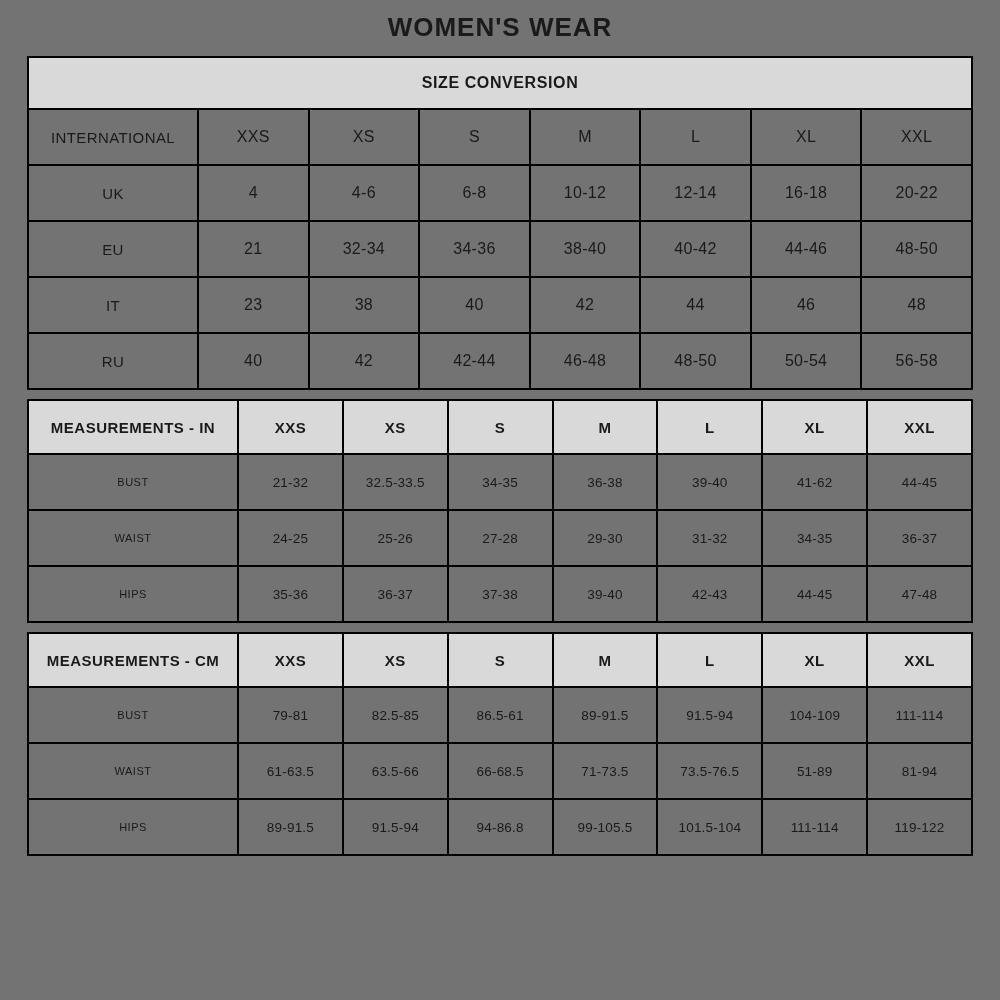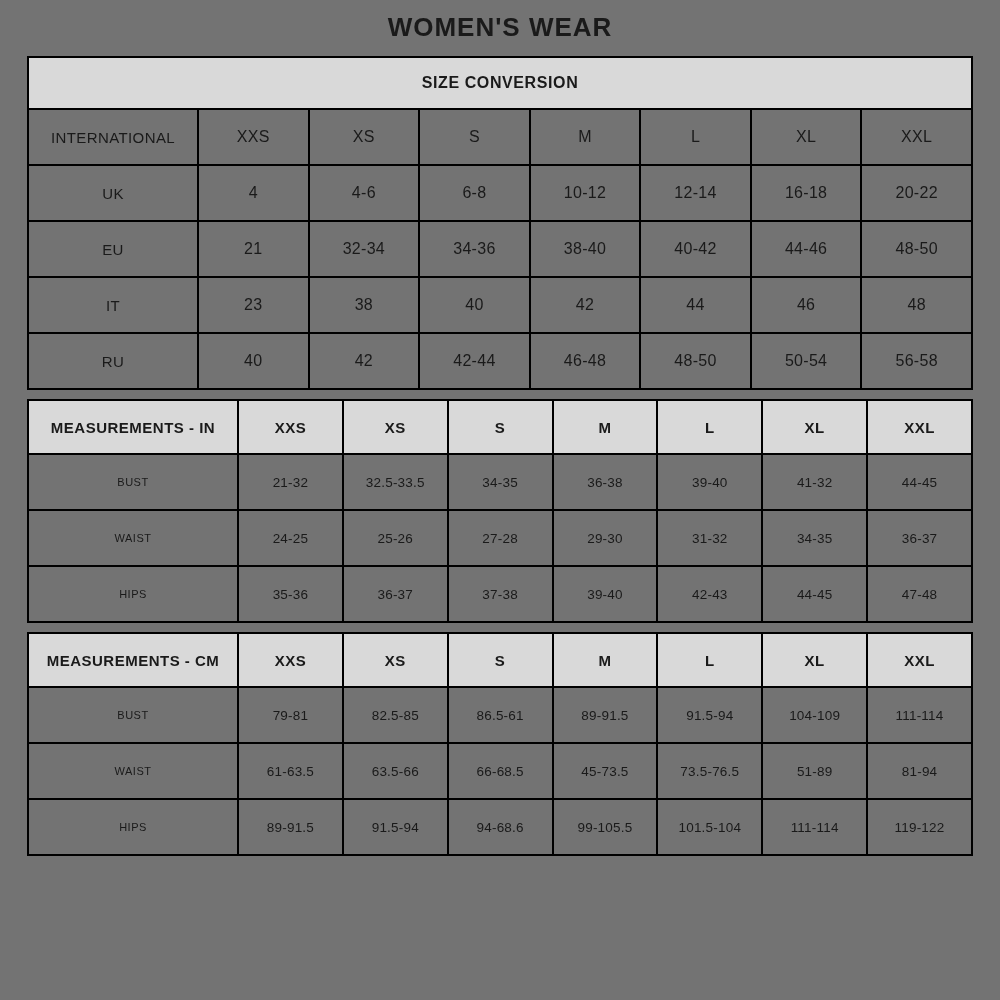--- a/index.html
+++ b/index.html
@@ -163,21 +163,21 @@
       </tr>
     </thead>
     <tbody>
       <tr>
         <td class="lbl">BUST</td>
         <td>21-32</td>
         <td>32.5-33.5</td>
         <td>34-35</td>
         <td>36-38</td>
         <td>39-40</td>
-        <td>41-32</td>
+        <td>41-62</td>
         <td>44-45</td>
       </tr>
       <tr>
         <td class="lbl">WAIST</td>
         <td>24-25</td>
         <td>25-26</td>
         <td>27-28</td>
         <td>29-30</td>
         <td>31-32</td>
         <td>34-35</td>
@@ -228,30 +228,30 @@
         <td>89-91.5</td>
         <td>91.5-94</td>
         <td>104-109</td>
         <td>111-114</td>
       </tr>
       <tr>
         <td class="lbl">WAIST</td>
         <td>61-63.5</td>
         <td>63.5-66</td>
         <td>66-68.5</td>
-        <td>45-73.5</td>
+        <td>71-73.5</td>
         <td>73.5-76.5</td>
         <td>51-89</td>
         <td>81-94</td>
       </tr>
       <tr>
         <td class="lbl">HIPS</td>
         <td>89-91.5</td>
         <td>91.5-94</td>
-        <td>94-68.6</td>
+        <td>94-86.8</td>
         <td>99-105.5</td>
         <td>101.5-104</td>
         <td>111-114</td>
         <td>119-122</td>
       </tr>
     </tbody>
   </table>
 
 </div>
 

